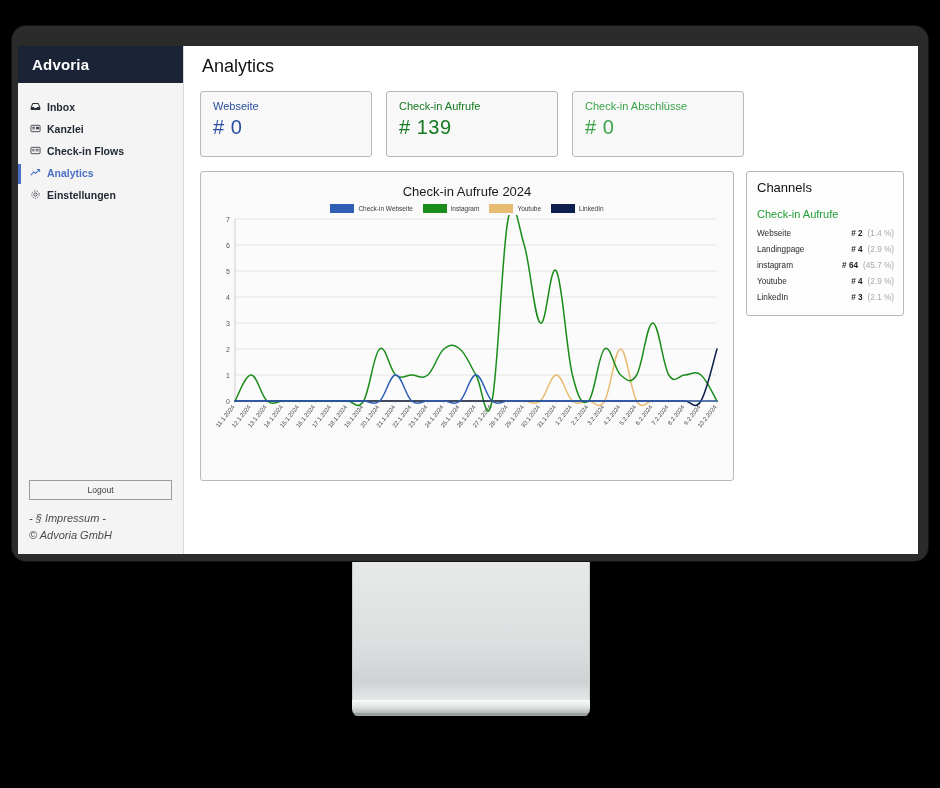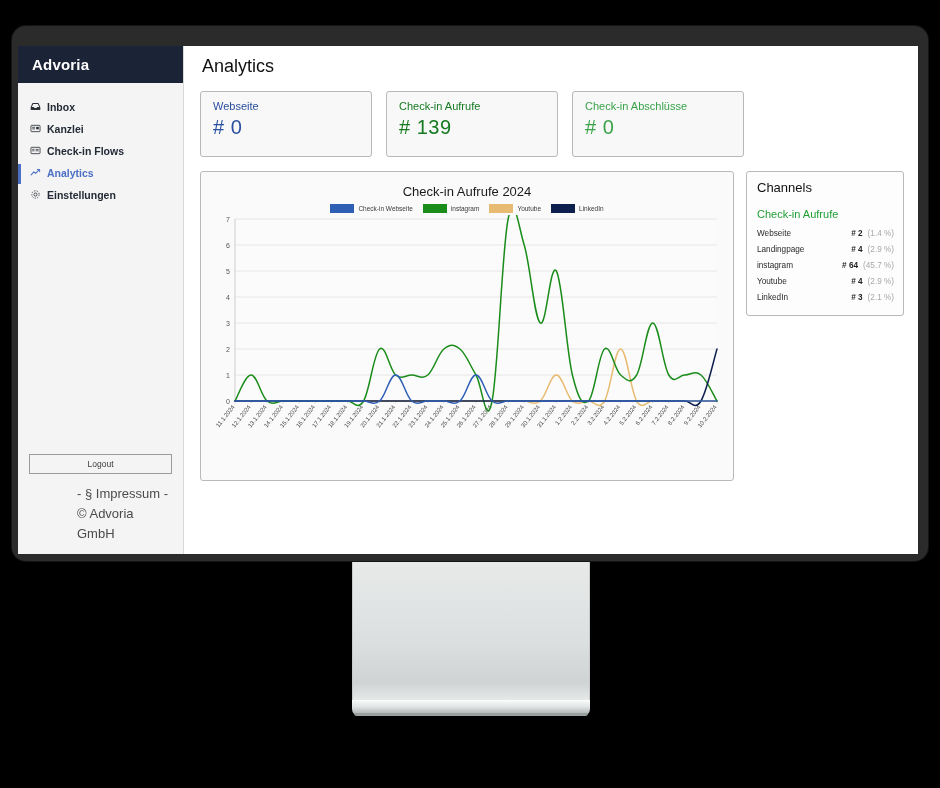--- a/index.html
+++ b/index.html
@@ -86,21 +86,21 @@
   .logout-wrap { padding: 0 11px 6px 11px; }
   .logout-btn {
     width:100%; height:20px;
     background:#f4f4f4;
     border:1px solid #9b9b9b;
     border-radius: 0;
     font-size:8.5px; color:#3b3b3b;
     font-family:"Liberation Sans", sans-serif;
     cursor:pointer;
   }
-  .foot { padding: 4px 11px 10px 11px; font-size:13px; color:#4b4b4b; line-height:1.55;margin-left:48px; }
+  .foot { padding: 4px 11px 10px 11px; font-size:11px; font-style: italic; color:#4b4b4b; line-height:1.55; }
 
   
   .main { flex:1; background:#fff; padding: 10px 14px 0 16px; overflow:hidden; }
   .page-title { font-size: 18px; font-weight: 400; color:#111; margin: 0 0 14px 2px; }
 
   .cards { display:flex; gap:14px; margin-bottom: 14px; }
   .card {
     width: 172px; height: 66px;
     border:1px solid #b9b9b9;
     background:#f7f8f7;

